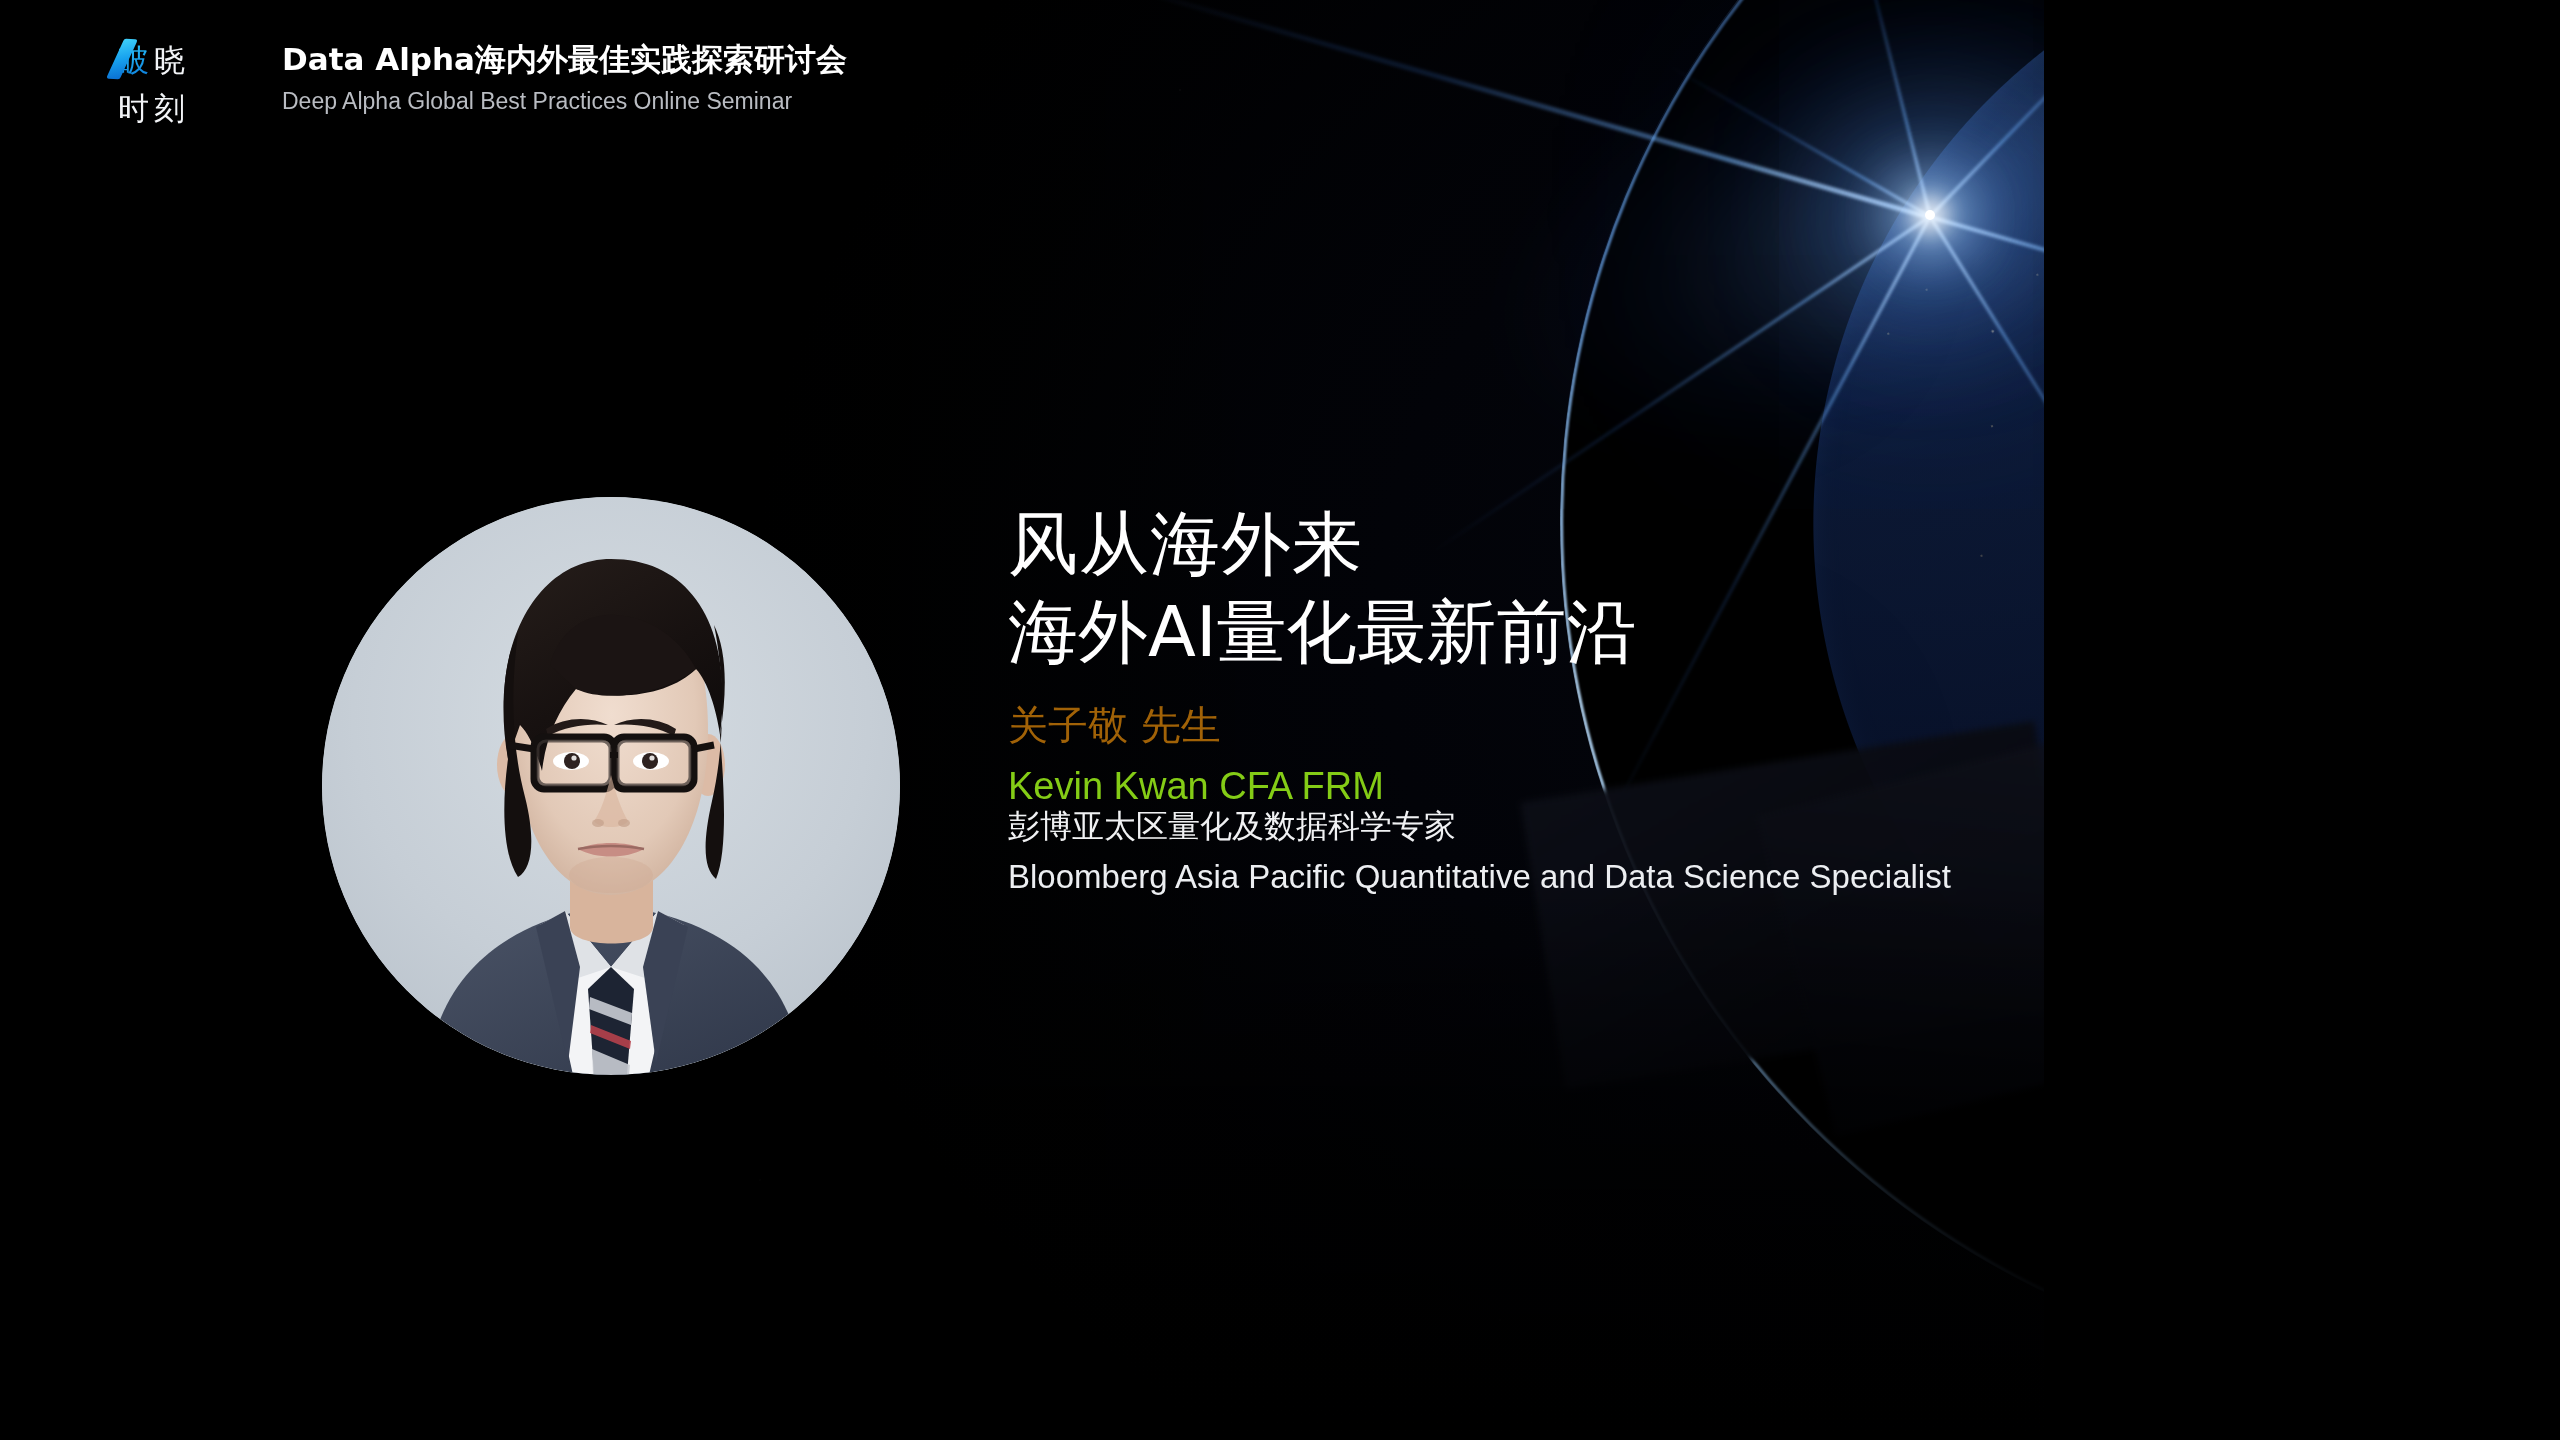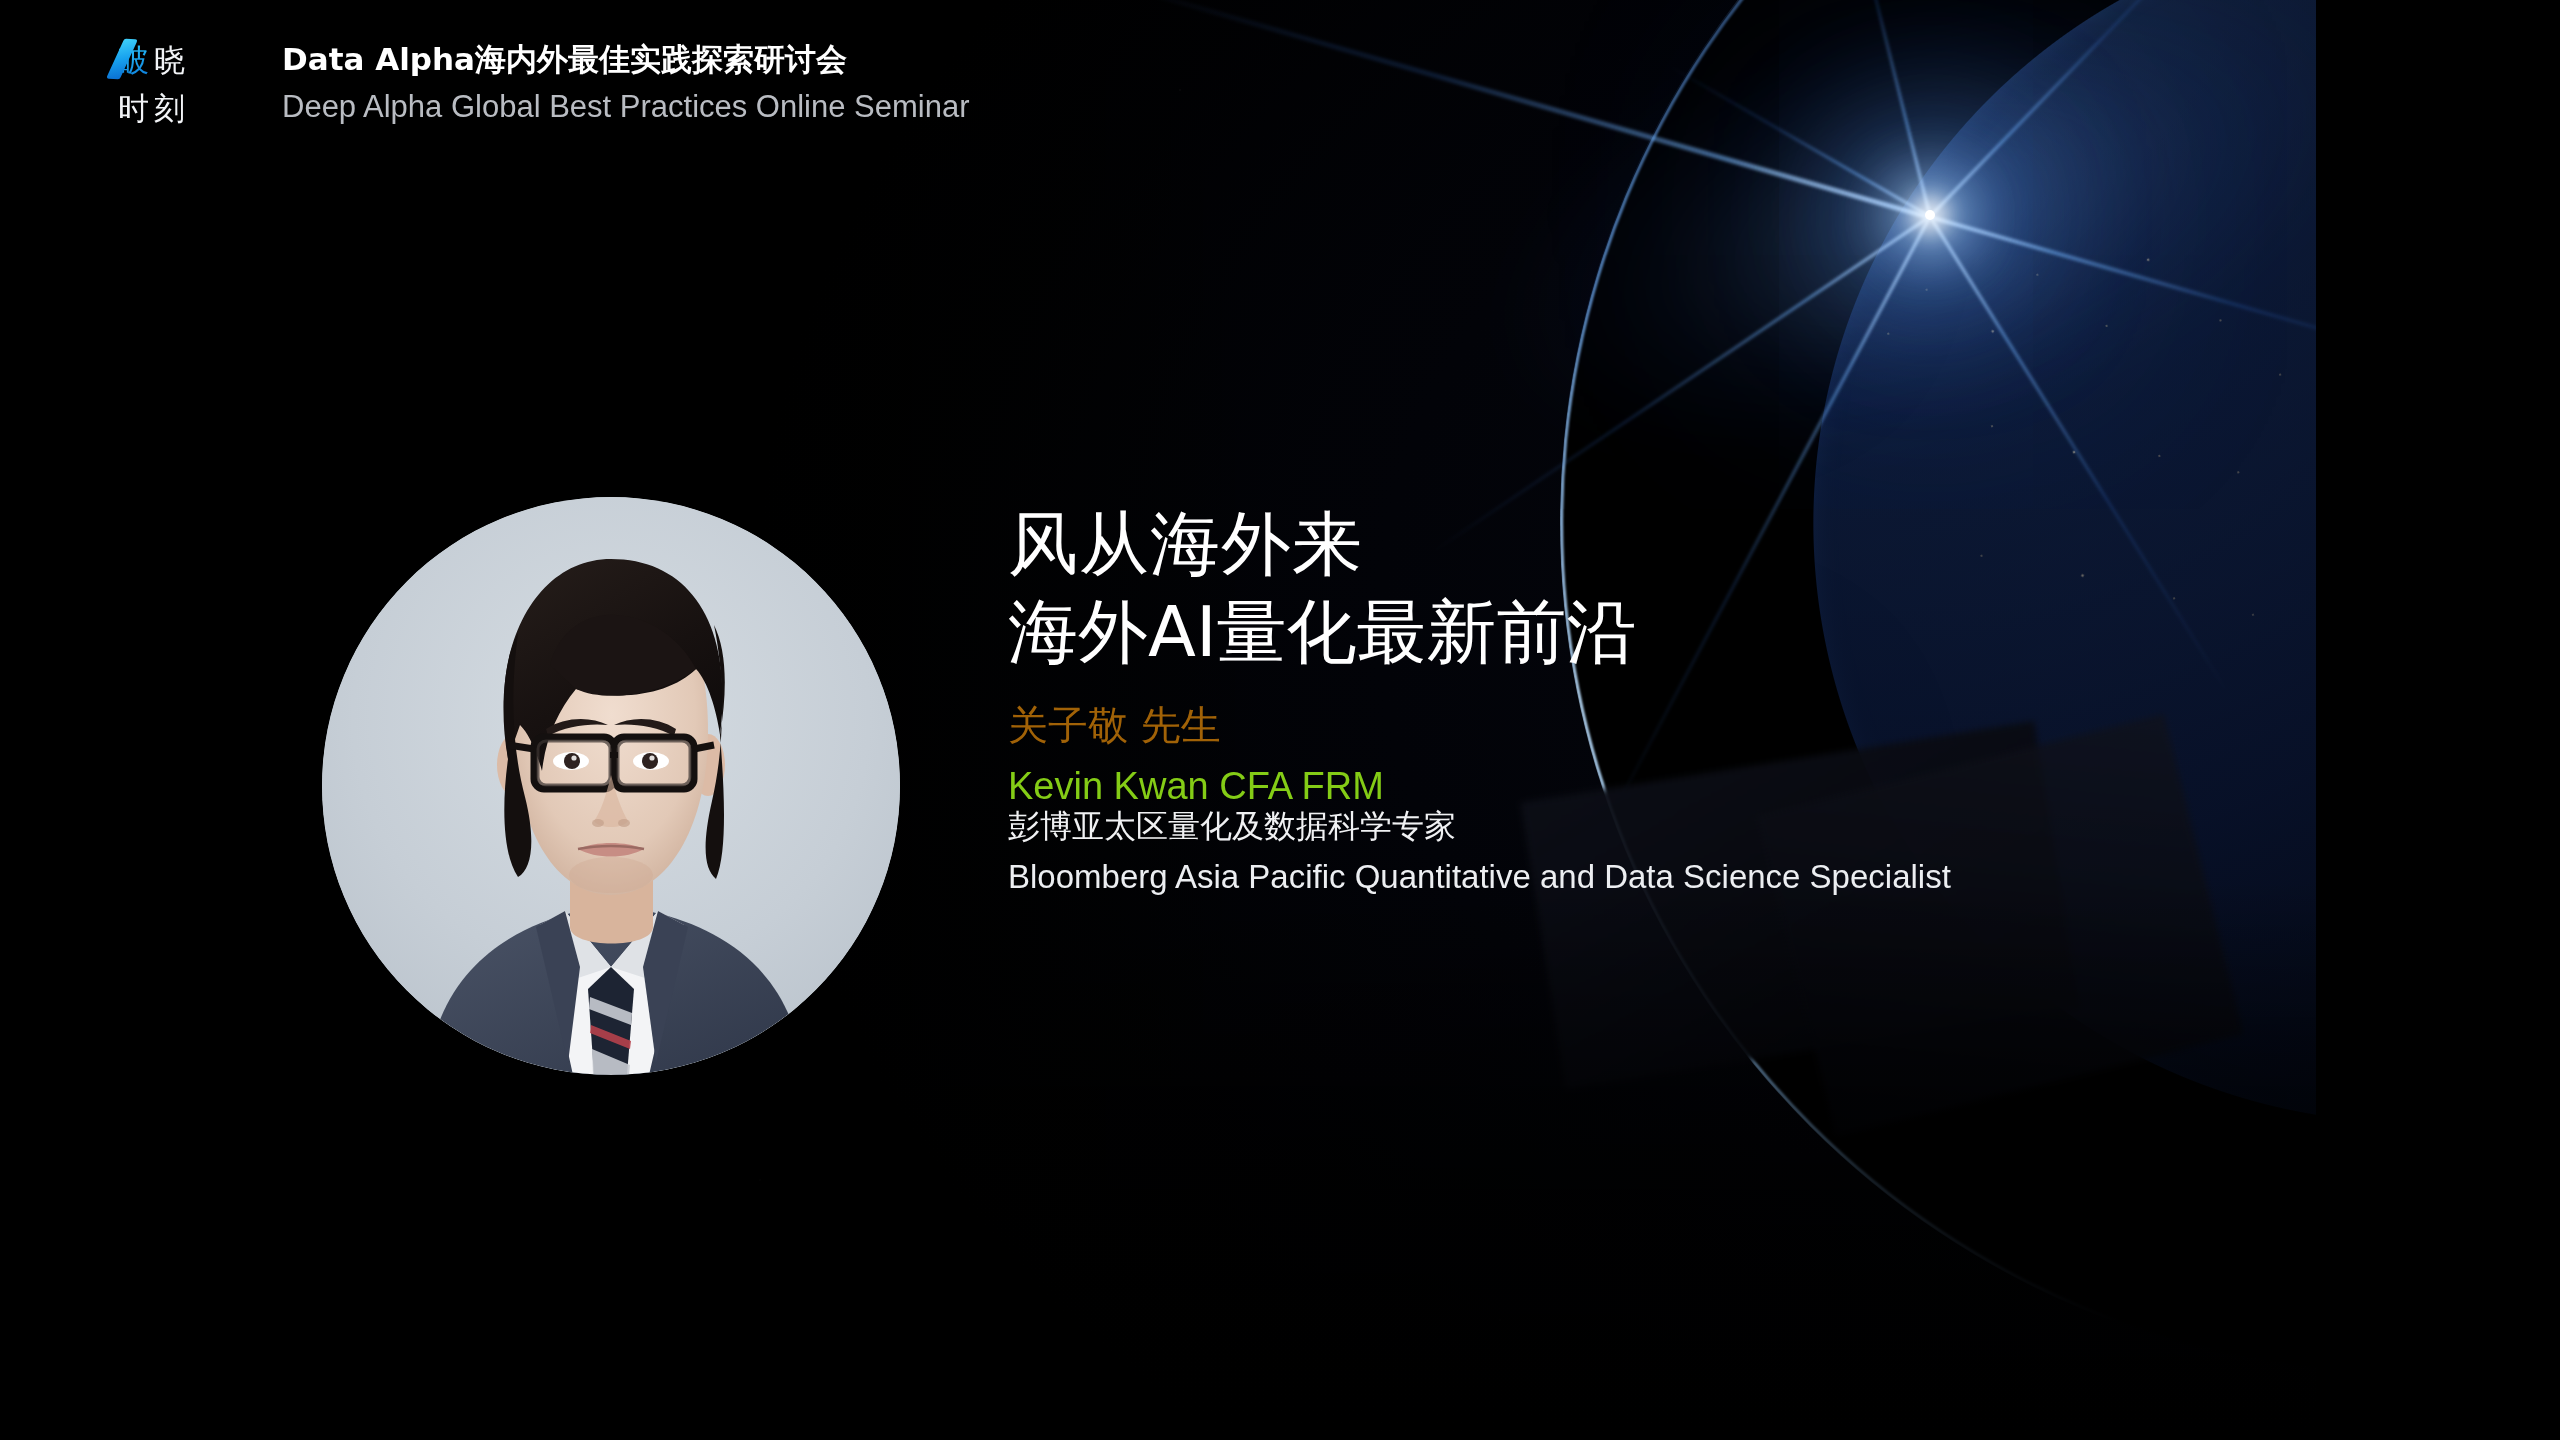--- a/index.html
+++ b/index.html
@@ -9,21 +9,21 @@
   }
   body {
     width: 2560px;
     height: 1440px;
     overflow: hidden;
     font-family: "Liberation Sans", "DejaVu Sans", sans-serif;
   }
 
   #slide {
     position: relative;
-    width: 2316px;
+    width: 2044px;
     height: 1440px;
     background: #010103;
     overflow: hidden;
   }
 
   
   .bg-layer { position: absolute; inset: 0; }
 
   .space-base {
     background:
@@ -247,21 +247,21 @@
   }
   .seminar-cn {
     font-size: 31px;
     font-weight: 700;
     color: #ffffff;
     line-height: 1.42;
     white-space: nowrap;
     font-family: "DejaVu Sans", "Liberation Sans", sans-serif;
   }
   .seminar-en {
-    font-size: 31px;
+    font-size: 23px;
     font-weight: 400;
     color: #b9bcc2;
     line-height: 1.42;
     white-space: nowrap;
     margin-top: 4px;
   }
 
   
   .portrait-wrap {
     position: absolute;

